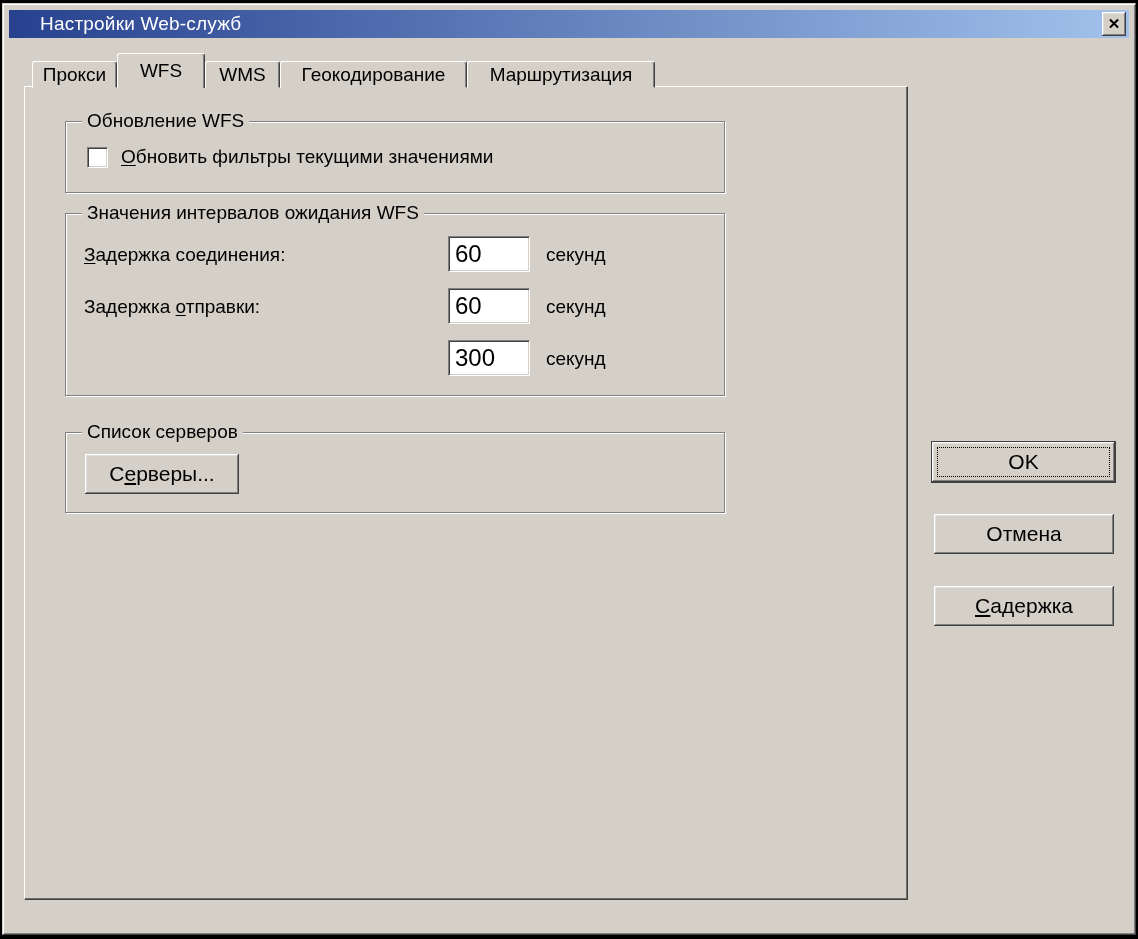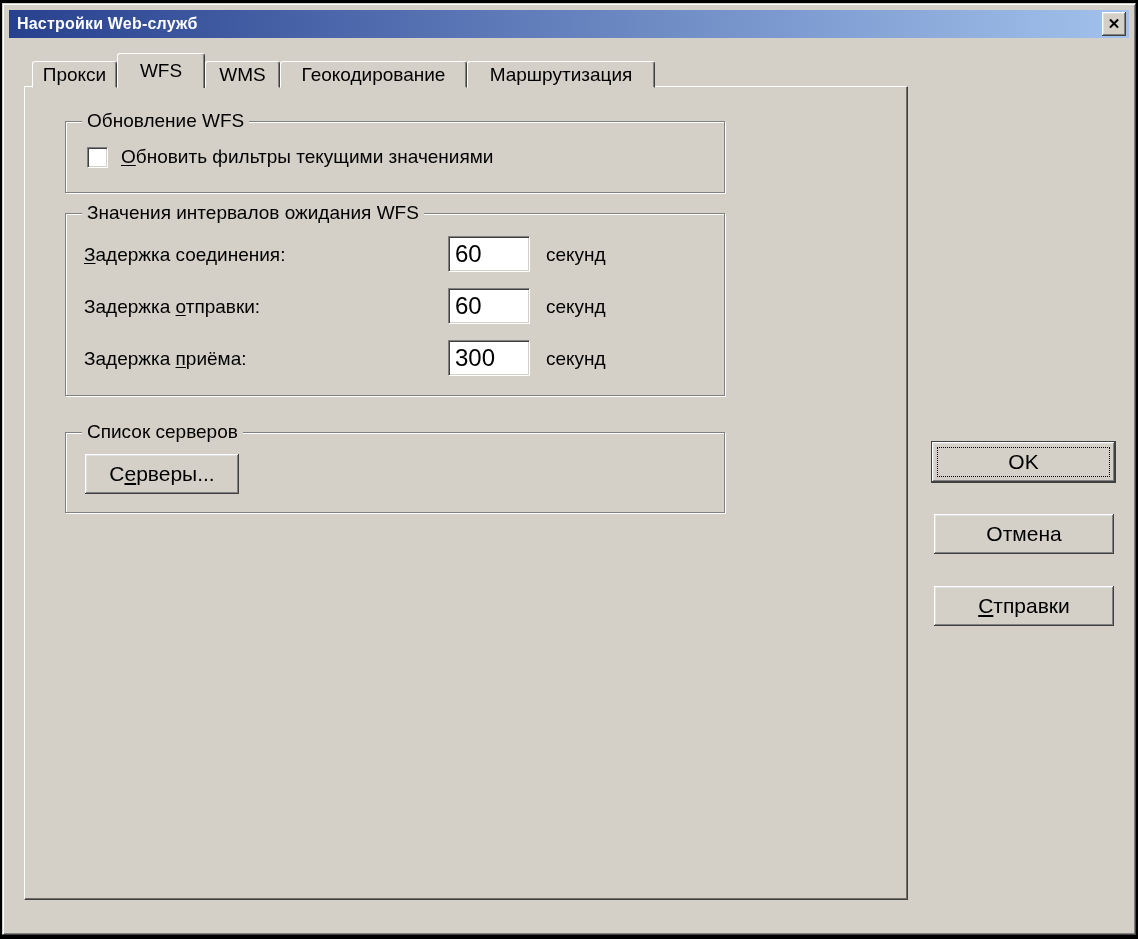--- a/index.html
+++ b/index.html
@@ -17,22 +17,22 @@
     border:1px solid; border-color:#d4d0c8 #404040 #404040 #d4d0c8;
     box-shadow: inset 1px 1px 0 #ffffff, inset -1px -1px 0 #808080;
   }
   .titlebar {
     position:absolute; left:6px; top:6px; right:6px; height:28px;
     background:linear-gradient(to right, #28418f, #a2c2ec);
     display:flex; align-items:center;
     padding:0 3px 0 8px; box-sizing:border-box;
   }
   .title-text {
-    color:#ffffff; font-weight:bold; font-size:16px;
-    flex:1; white-space:nowrap; letter-spacing:0.2px;
+    color:#ffffff; font-weight:normal; font-size:19px;
+    flex:1; white-space:nowrap; letter-spacing:0.2px;margin-left:23px;
   }
   .close-btn {
     width:24px; height:24px; background:#d4d0c8;
     box-shadow: inset -1px -1px 0 #404040, inset 1px 1px 0 #ffffff,
                 inset -2px -2px 0 #808080, inset 2px 2px 0 #dfdfdf;
     display:flex; align-items:center; justify-content:center;
     font-size:15px; font-weight:bold; color:#000; cursor:default;
   }
   
   .tabs {
@@ -165,21 +165,20 @@
         <span class="t-unit">секунд</span>
       </div>
 
       <div class="t-row t-row-2">
         <span class="t-label"><span>Задержка </span><span class="mn">о</span><span>тправки:</span></span>
         <input class="t-input" type="text" value="60" style="">
         <span class="t-unit">секунд</span>
       </div>
 
       <div class="t-row t-row-3">
-        <span class="t-label"><span>Задержка </span><span class="mn">п</span><span>риёма:</span></span>
         <input class="t-input" type="text" value="300" style="">
         <span class="t-unit">секунд</span>
       </div>
     </div>
 
     <div class="group grp-servers">
       <span class="group-title">Список серверов</span>
       <div class="btn btn-servers">
         <span><span>С</span><span class="mn">е</span><span>рверы...</span></span>
       </div>
@@ -190,16 +189,16 @@
   <div class="btn btn-ok">
     <span class="focus-rect"></span>
     <span>OK</span>
   </div>
 
   <div class="btn btn-cancel">
     <span>Отмена</span>
   </div>
 
   <div class="btn btn-help">
-    <span><span class="mn">С</span><span>тправки</span></span>
+    <span><span class="mn">С</span><span>адержка</span></span>
   </div>
 
 </div>
 
 </body></html>

